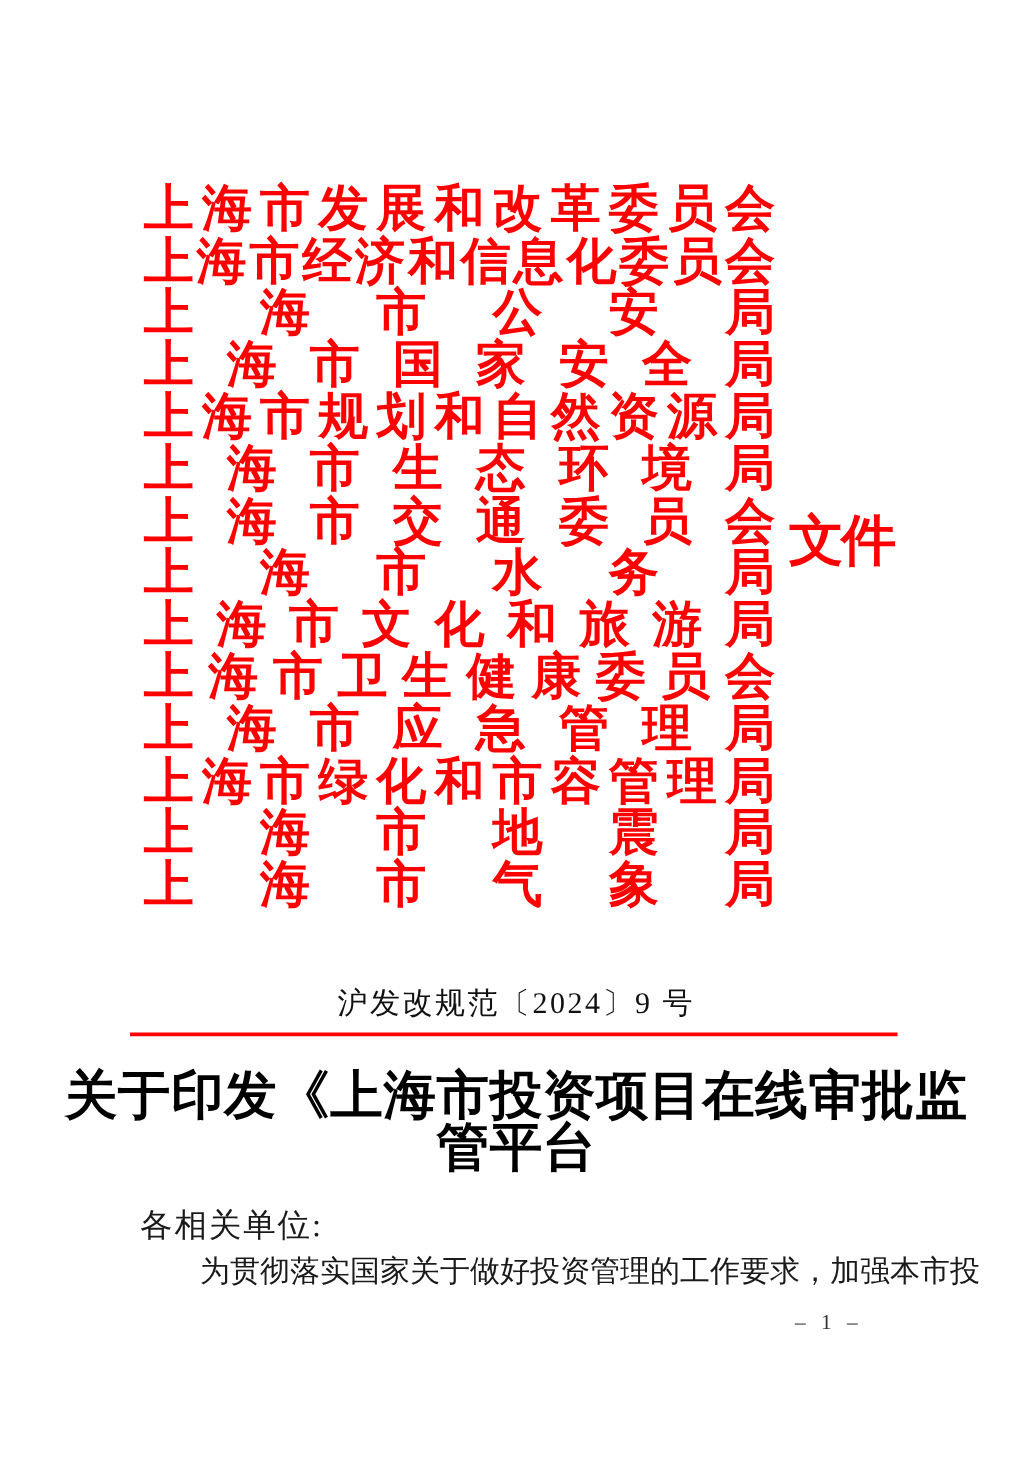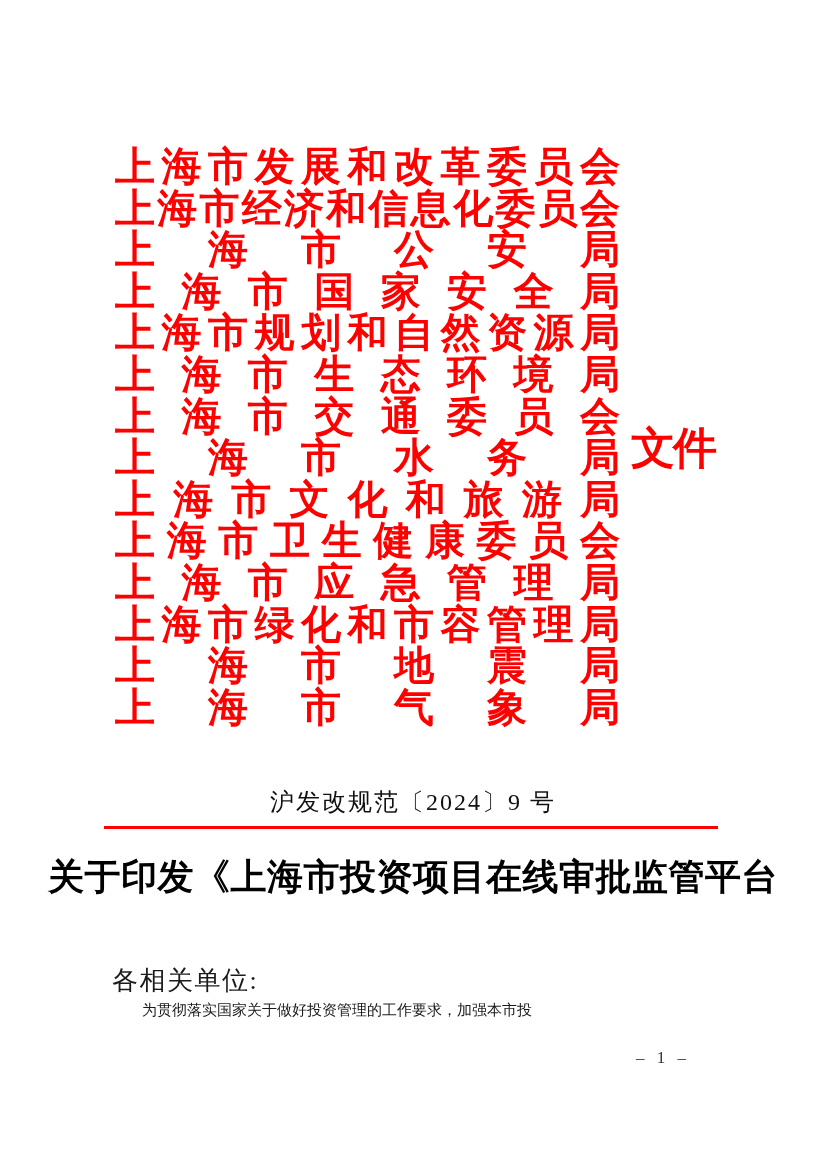--- a/index.html
+++ b/index.html
@@ -62,41 +62,41 @@
     width: 614px;
     height: 3px;
   }
 
   .title {
     position: absolute;
     top: 856px;
     left: 40px;
     right: 40px;
     text-align: center;
-    font-size: 36px;
+    font-size: 42px;
     font-weight: 900;
     line-height: 42px;
     color: #000000;
     letter-spacing: 0.5px;
   }
 
   .salutation {
     position: absolute;
     left: 112px;
     top: 963px;
     font-size: 26px;
     letter-spacing: 1.5px;
     color: #1a1a1a;
   }
 
   .paragraph {
     position: absolute;
     left: 112px;
     top: 1001px;
-    font-size: 15px;
+    font-size: 24px;
     color: #1a1a1a;
     text-indent: 2em;
     white-space: nowrap;
   }
 
   .page-number {
     position: absolute;
     left: 636px;
     top: 1048px;
     font-size: 17px;
@@ -253,21 +253,21 @@
         </div>
         <div class="agency-line">
           <span>上</span>
           <span>海</span>
           <span>市</span>
           <span>气</span>
           <span>象</span>
           <span>局</span>
         </div>
       </div>
-    <div class="wenjian" style="color: rgb(255, 0, 0); margin-top: 16px;">文件</div>
+    <div class="wenjian" style="color: rgb(255, 0, 0);">文件</div>
   </div>
 
   <div class="doc-number">沪发改规范〔2024〕9 号</div>
 
   <div class="red-rule" style="background: rgb(255, 0, 0);"></div>
 
   <div class="title">
     <div>关于印发《上海市投资项目在线审批监管平台</div>
   </div>
 

